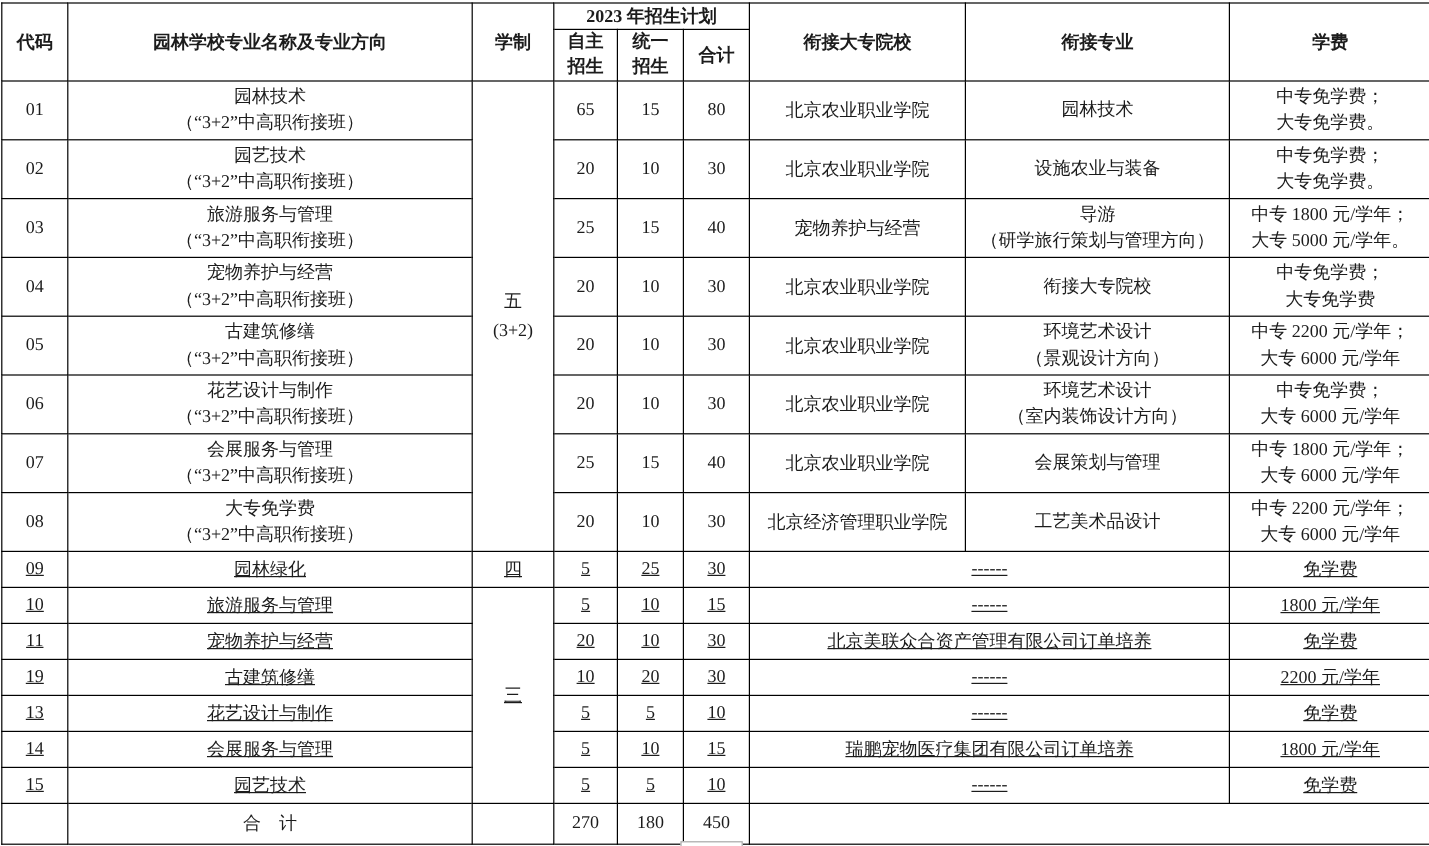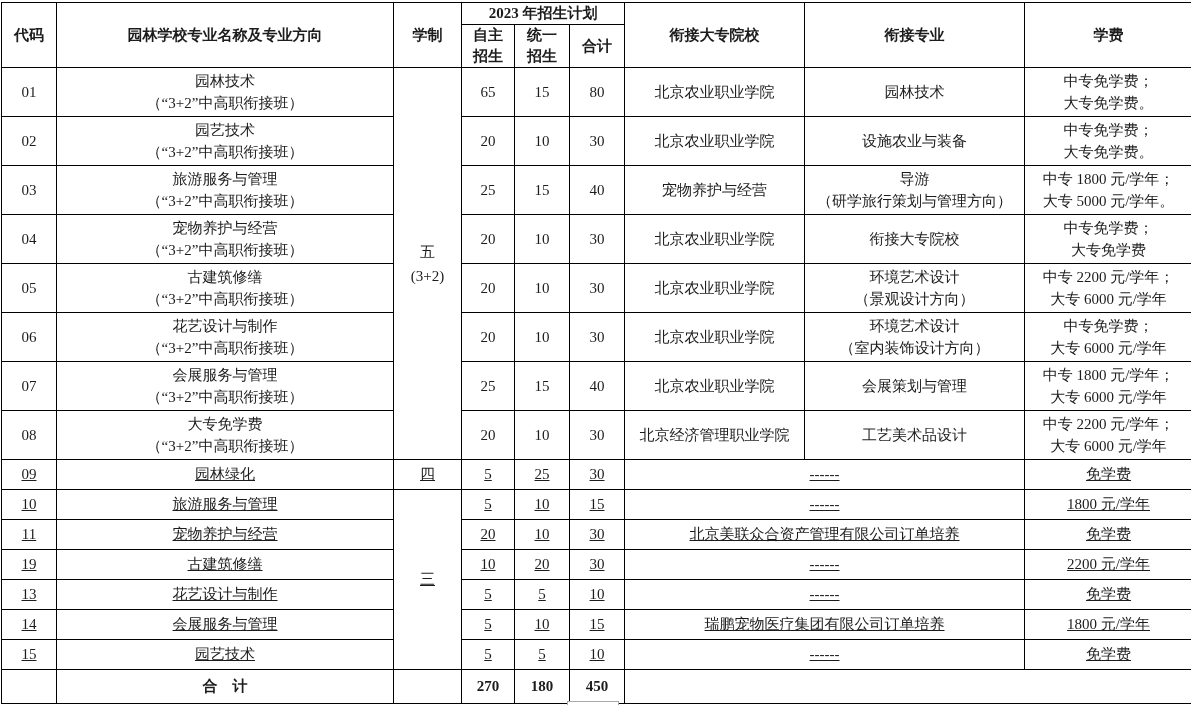--- a/index.html
+++ b/index.html
@@ -6,21 +6,21 @@
   body{width:1191px;height:705px;position:relative;overflow:hidden;
        font-family:"Liberation Serif","DejaVu Serif",serif;color:#1c1c1c;}
   table.plan{border-collapse:collapse;table-layout:fixed;width:1189px;
              margin:2px 0 0 1px;}
   td{border:1px solid #000;text-align:center;vertical-align:middle;
      font-size:15px;padding:0 2px;overflow:hidden;white-space:nowrap;}
   .hdr{font-weight:bold;font-size:15px;}
   .hline{line-height:21px;}
   .two td{height:48px;}
   .one td{height:29px;text-decoration:underline;}
-  .ftr td{height:33px;font-weight:bold;}
+  .ftr td{height:33px;font-weight:normal;}
   .ln{line-height:22px;}
   .duration .ln{line-height:24px;}
   .artifact{position:absolute;left:567px;top:701px;width:50px;height:9px;
             border:1px solid #a9a9a9;background:#fff;}
 </style>
 </head>
 <body>
 
 <table class="plan">
   <colgroup>

